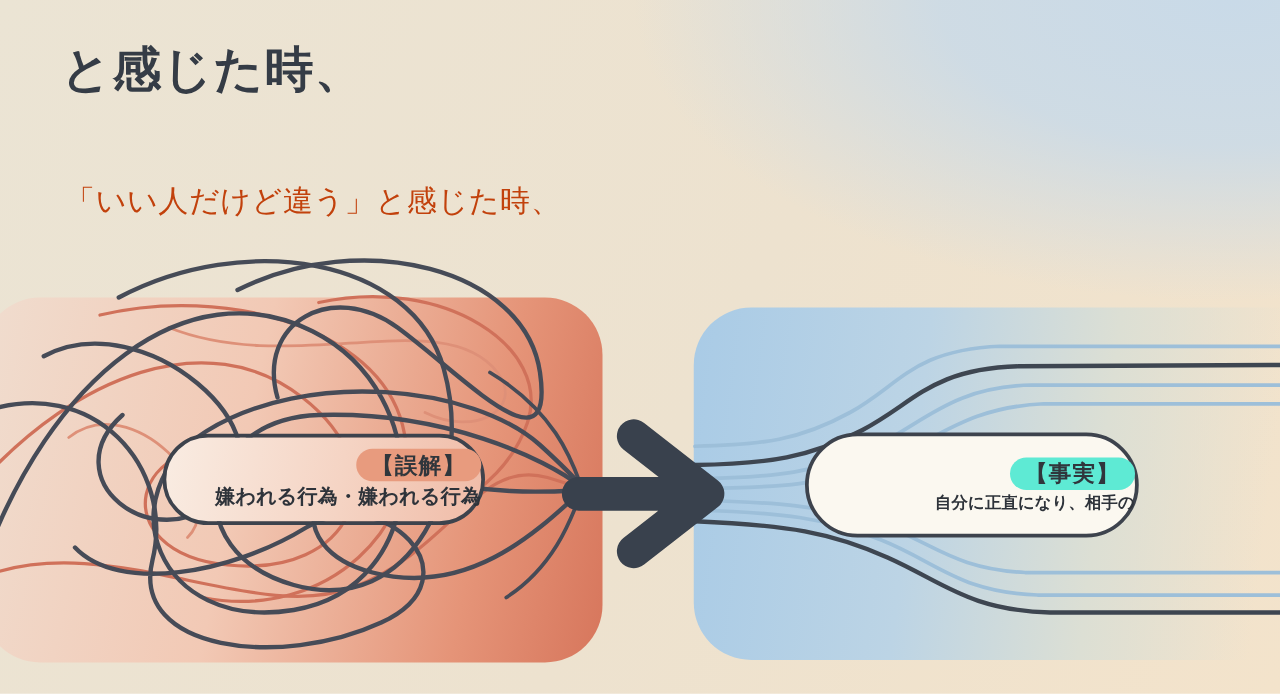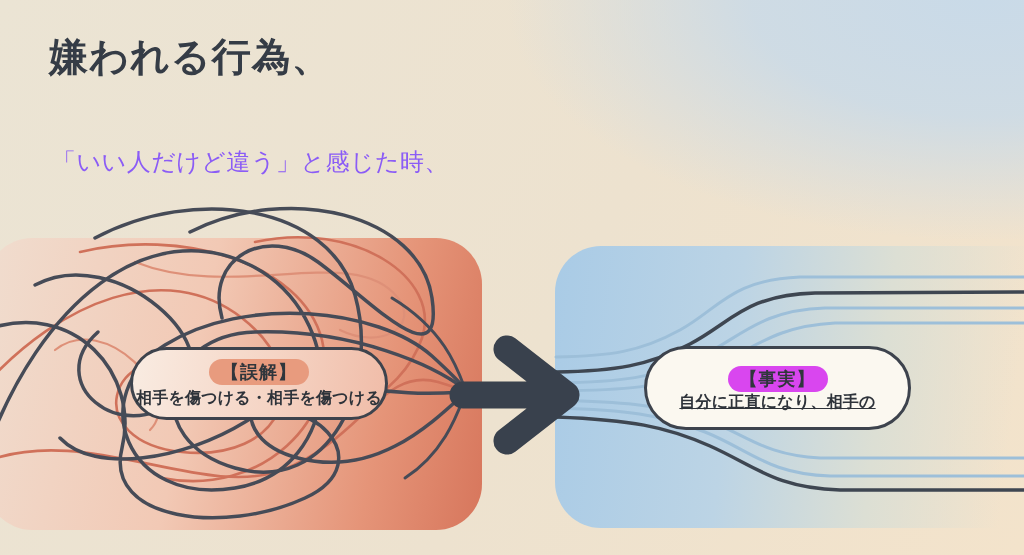--- a/index.html
+++ b/index.html
@@ -16,21 +16,21 @@
 
   
   .title {
     position: absolute; left: 49px; top: 32px;
     font-size: 39px; font-weight: 800; line-height: 50px;
     color: #353c46; letter-spacing: 1px;
   }
   .subtitle {
     position: absolute; left: 52px; top: 144px;
     font-size: 24px; font-weight: 500; line-height: 35px;
-    color: #8b5cf6; letter-spacing: 0.5px;
+    color: #c2410c; letter-spacing: 0.5px;
   }
 
   
   .panel { position: absolute; }
   .panel-misconception {
     left: -14px; top: 238px; width: 496px; height: 292px;
     border-radius: 46px;
     background: linear-gradient(102deg, #f0ddcf 0%, #f2c9b5 42%, #e59478 78%, #d7765c 100%);
   }
   .panel-fact {
@@ -40,50 +40,50 @@
   }
 
   
   svg.lines { position: absolute; inset: 0; z-index: 2; pointer-events: none; }
   svg.arrow-layer { position: absolute; inset: 0; z-index: 4; pointer-events: none; }
 
   
   .capsule {
     position: absolute; z-index: 3;
     border: 3px solid #3d434d;
-    display: flex; flex-direction: column; align-items: center; justify-content: center;
+    display: flex; flex-direction: column; align-items: flex-end; justify-content: center;
     text-align: center;
   }
   .capsule-misconception {
     left: 130px; top: 347px; width: 258px; height: 73px;
     border-radius: 40px;
     background: linear-gradient(100deg, #f9ece2 0%, #f5d4c4 55%, #f0bca8 100%);
   }
   .capsule-fact {
     left: 644px; top: 346px; width: 267px; height: 84px;
     border-radius: 42px;
     background: #fbf8f0;
   }
   .tag-pill {
     font-weight: 800; font-size: 18px; line-height: 22px;
     padding: 2px 12px; border-radius: 15px; color: #30363c;
     letter-spacing: 1px;
   }
   .pill-red  { background: #e89b7e; margin-bottom: 3px; }
-  .pill-blue { background: #d946ef; margin-bottom: 0; }
+  .pill-blue { background: #5eead4; margin-bottom: 0; }
   .capsule-desc { font-size: 16px; font-weight: 600; color: #2e333a; line-height: 20px; letter-spacing: 0.2px; }
-  .capsule-fact .capsule-desc { font-size: 16px; line-height: 19px; text-decoration: underline; }
+  .capsule-fact .capsule-desc { font-size: 13px; line-height: 19px; }
 </style>
 </head>
 <body>
 
 <div class="stage">
 
   <div class="title">
-    <div>嫌われる行為、</div>
+    <div>と感じた時、</div>
   </div>
   <div class="subtitle">
     <div>「いい人だけど違う」と感じた時、</div>
   </div>
 
   <div class="panel panel-misconception"></div>
   <div class="panel panel-fact"></div>
 
   <svg class="lines" width="1024" height="555" viewBox="0 0 1024 555">
 
@@ -113,21 +113,21 @@
       <path d="M 556 383 C 620 382 655 378 698 358 C 740 338 760 310 825 308 L 1026 308"></path>
       <path d="M 556 391 C 625 390 660 388 705 370 C 750 352 772 326 835 323 L 1026 323"></path>
       <path d="M 556 400 C 620 402 655 404 700 418 C 745 432 760 455 820 458 L 1026 458"></path>
       <path d="M 556 408 C 625 410 660 414 705 432 C 750 450 768 474 830 476 L 1026 476"></path>
       <path d="M 556 417 C 630 420 665 426 710 446 C 755 466 775 488 840 490 L 1026 490" stroke="#3e4651" stroke-width="3.5"></path>
     </g>
   </svg>
 
   <div class="capsule capsule-misconception">
     <div class="tag-pill pill-red">【誤解】</div>
-    <div class="capsule-desc">相手を傷つける・相手を傷つける</div>
+    <div class="capsule-desc">嫌われる行為・嫌われる行為</div>
   </div>
 
   <div class="capsule capsule-fact">
     <div class="tag-pill pill-blue">【事実】</div>
     <div class="capsule-desc">自分に正直になり、相手の</div>
   </div>
 
   <svg class="arrow-layer" width="1024" height="555" viewBox="0 0 1024 555">
     <path d="M 463 395 L 537 395 M 507 349 L 566 395 L 507 441" fill="none" stroke="#39414d" stroke-width="27" stroke-linecap="round" stroke-linejoin="round"></path>
   </svg>

